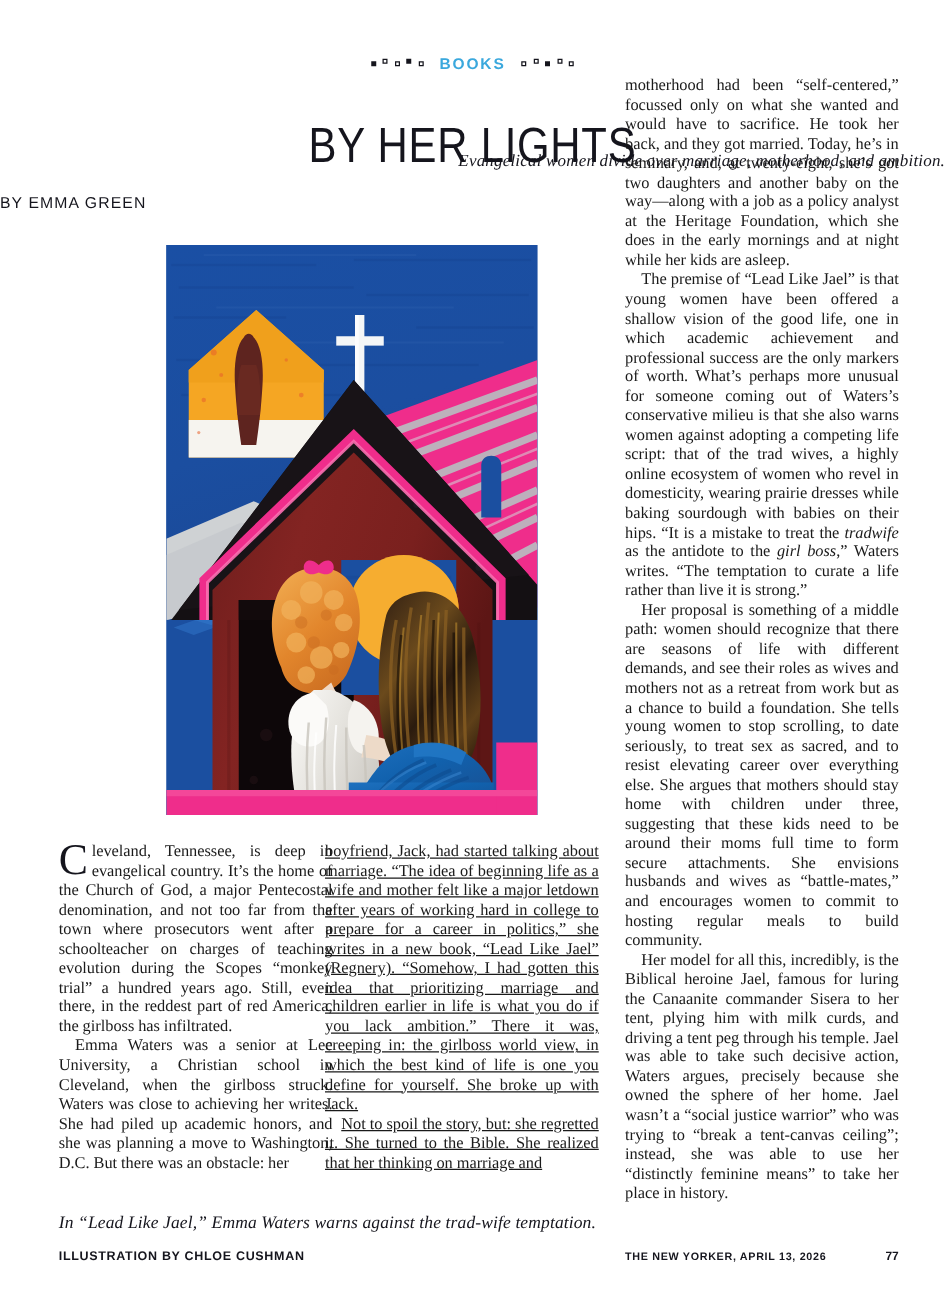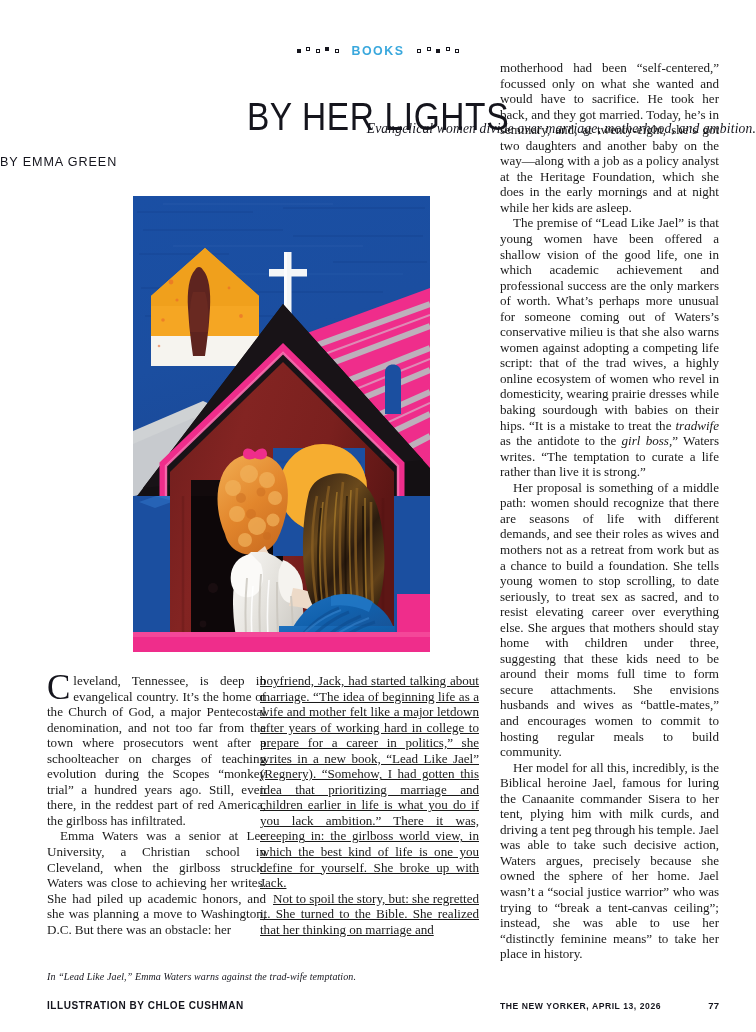--- a/index.html
+++ b/index.html
@@ -116,21 +116,21 @@
   .art svg { display: block; width: 100%; height: 100%; }
 
   
   .caption {
     position: absolute;
     left: 47px;
     top: 971px;
     width: 446px;
     font-family: "Liberation Serif", serif;
     font-style: italic;
-    font-size: 10px;
+    font-size: 14px;
     color: #15151d;
     letter-spacing: 0.1px;
   }
   .credit {
     position: absolute;
     left: 47px;
     top: 1000px;
     font-family: "Liberation Sans", sans-serif;
     font-size: 10px;
     font-weight: 600;

